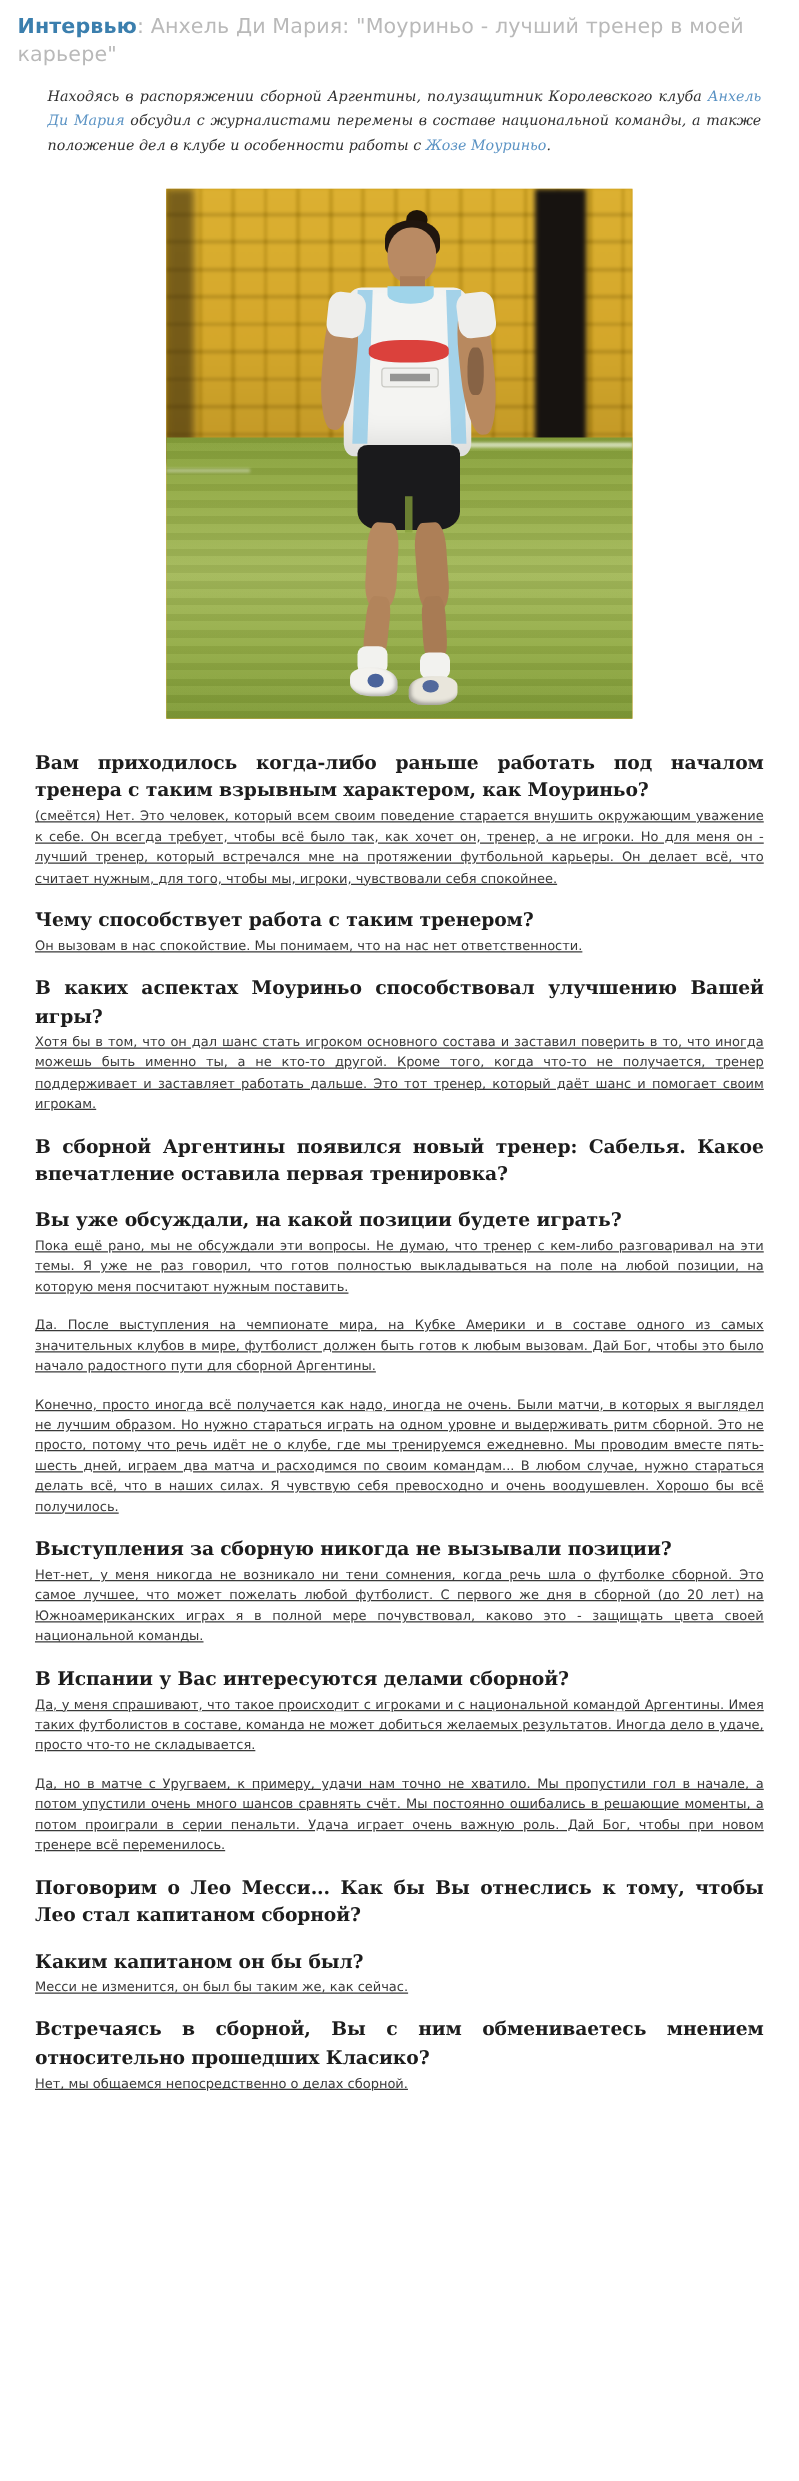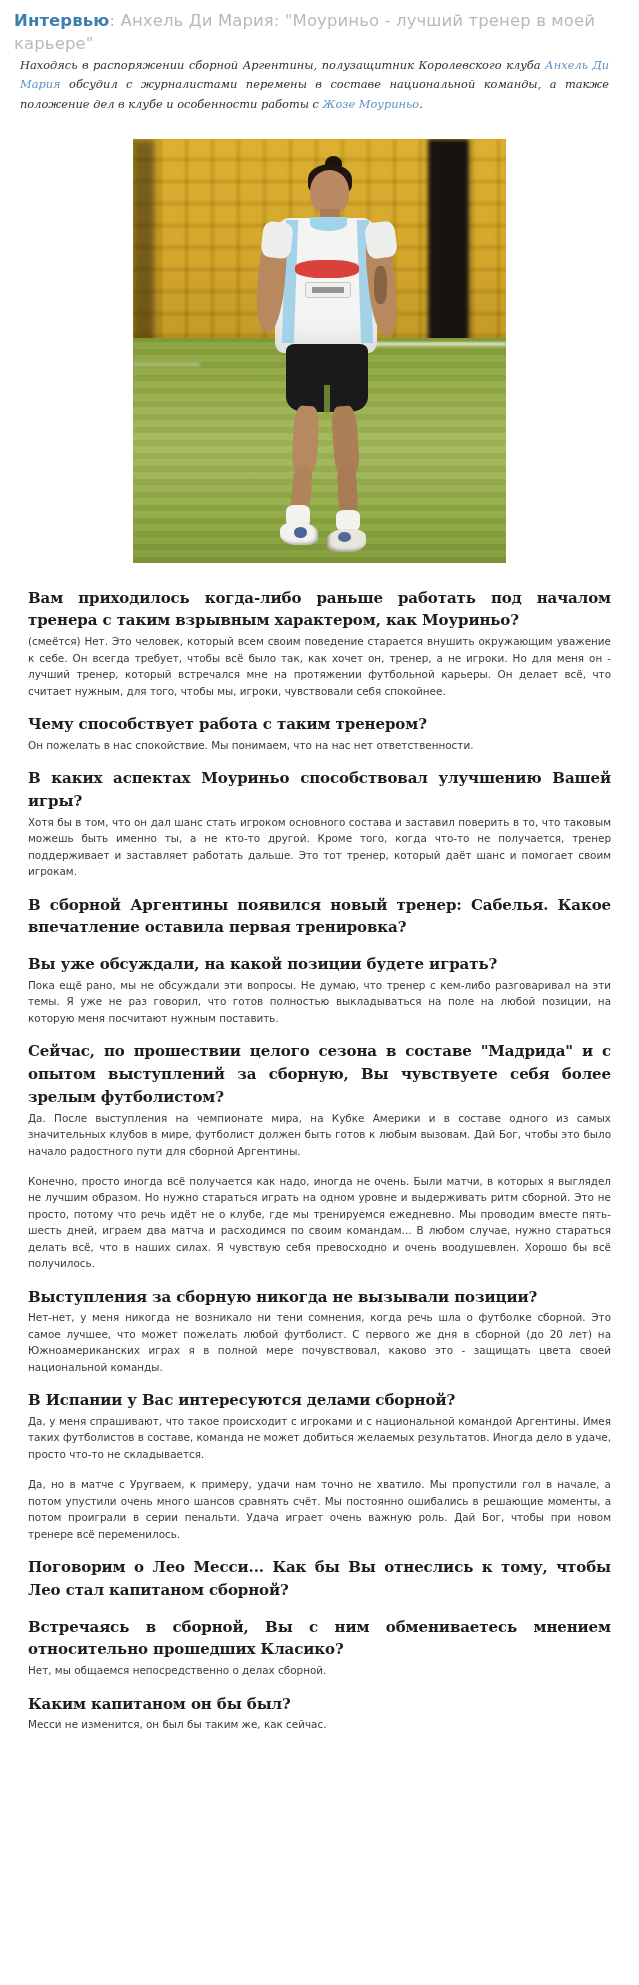--- a/index.html
+++ b/index.html
@@ -38,22 +38,22 @@
     color: #3b7fae;
     font-weight: bold;
   }
   .article-title .kicker-colon {
     color: #b9b9b9;
     font-weight: normal;
   }
 
   
   .lead {
-    margin: 0 0 0 0;
-    padding: 0 30px 0 20px;
+    margin: 12px 0 0 0;
+    padding: 0 30px 0 38px;
     font-family: "DejaVu Serif", serif;
     font-style: italic;
     font-size: 11.4px;
     line-height: 1.72;
     color: #2f2f2f;
     text-align: justify;
   }
   .lead a,
   .lead .link {
     color: #5b93c4;
@@ -337,20 +337,21 @@
     text-align: justify;
     letter-spacing: -0.1px;
   }
   .a {
     margin: 0;
     font-family: "DejaVu Sans", sans-serif;
     font-size: 10.4px;
     line-height: 1.58;
     color: #3a3a3a;
     text-align: justify;
+    text-decoration: underline;
   }
   .tight { margin-bottom: 2px; }
 </style>
 </head>
 <body>
 
 <div class="page">
 
   <h1 class="article-title">
     <span class="kicker">Интервью</span><span class="kicker-colon">:</span><span> Анхель Ди Мария: "Моуриньо - лучший тренер в моей карьере"</span>
@@ -402,39 +403,38 @@
 
   <div class="qa-body">
 
     <div class="qa-block">
       <p class="q">Вам приходилось когда-либо раньше работать под началом тренера с таким взрывным характером, как Моуриньо?</p>
       <p class="a">(смеётся) Нет. Это человек, который всем своим поведение старается внушить окружающим уважение к себе. Он всегда требует, чтобы всё было так, как хочет он, тренер, а не игроки. Но для меня он - лучший тренер, который встречался мне на протяжении футбольной карьеры. Он делает всё, что считает нужным, для того, чтобы мы, игроки, чувствовали себя спокойнее.</p>
     </div>
 
     <div class="qa-block">
       <p class="q">Чему способствует работа с таким тренером?</p>
-      <p class="a">Он пожелать в нас спокойствие. Мы понимаем, что на нас нет ответственности.</p>
+      <p class="a">Он вызовам в нас спокойствие. Мы понимаем, что на нас нет ответственности.</p>
     </div>
 
     <div class="qa-block">
       <p class="q">В каких аспектах Моуриньо способствовал улучшению Вашей игры?</p>
-      <p class="a tight">Хотя бы в том, что он дал шанс стать игроком основного состава и заставил поверить в то, что таковым можешь быть именно ты, а не кто-то другой. Кроме того, когда что-то не получается, тренер поддерживает и заставляет работать дальше. Это тот тренер, который даёт шанс и помогает своим игрокам.</p>
+      <p class="a tight">Хотя бы в том, что он дал шанс стать игроком основного состава и заставил поверить в то, что иногда можешь быть именно ты, а не кто-то другой. Кроме того, когда что-то не получается, тренер поддерживает и заставляет работать дальше. Это тот тренер, который даёт шанс и помогает своим игрокам.</p>
     </div>
 
     <div class="qa-block">
       <p class="q">В сборной Аргентины появился новый тренер: Сабелья. Какое впечатление оставила первая тренировка?</p>
     </div>
 
     <div class="qa-block">
       <p class="q">Вы уже обсуждали, на какой позиции будете играть?</p>
       <p class="a">Пока ещё рано, мы не обсуждали эти вопросы. Не думаю, что тренер с кем-либо разговаривал на эти темы. Я уже не раз говорил, что готов полностью выкладываться на поле на любой позиции, на которую меня посчитают нужным поставить.</p>
     </div>
 
     <div class="qa-block">
-      <p class="q">Сейчас, по прошествии целого сезона в составе "Мадрида" и с опытом выступлений за сборную, Вы чувствуете себя более зрелым футболистом?</p>
       <p class="a">Да. После выступления на чемпионате мира, на Кубке Америки и в составе одного из самых значительных клубов в мире, футболист должен быть готов к любым вызовам. Дай Бог, чтобы это было начало радостного пути для сборной Аргентины.</p>
     </div>
 
     <div class="qa-block">
       <p class="a">Конечно, просто иногда всё получается как надо, иногда не очень. Были матчи, в которых я выглядел не лучшим образом. Но нужно стараться играть на одном уровне и выдерживать ритм сборной. Это не просто, потому что речь идёт не о клубе, где мы тренируемся ежедневно. Мы проводим вместе пять-шесть дней, играем два матча и расходимся по своим командам... В любом случае, нужно стараться делать всё, что в наших силах. Я чувствую себя превосходно и очень воодушевлен. Хорошо бы всё получилось.</p>
     </div>
 
     <div class="qa-block">
       <p class="q">Выступления за сборную никогда не вызывали позиции?</p>
       <p class="a">Нет-нет, у меня никогда не возникало ни тени сомнения, когда речь шла о футболке сборной. Это самое лучшее, что может пожелать любой футболист. С первого же дня в сборной (до 20 лет) на Южноамериканских играх я в полной мере почувствовал, каково это - защищать цвета своей национальной команды.</p>
@@ -450,23 +450,23 @@
 
     <div class="qa-block">
       <p class="a">Да, но в матче с Уругваем, к примеру, удачи нам точно не хватило. Мы пропустили гол в начале, а потом упустили очень много шансов сравнять счёт. Мы постоянно ошибались в решающие моменты, а потом проиграли в серии пенальти. Удача играет очень важную роль. Дай Бог, чтобы при новом тренере всё переменилось.</p>
     </div>
 
     <div class="qa-block">
       <p class="q">Поговорим о Лео Месси... Как бы Вы отнеслись к тому, чтобы Лео стал капитаном сборной?</p>
     </div>
 
     <div class="qa-block">
+      <p class="q">Каким капитаном он бы был?</p>
+      <p class="a">Месси не изменится, он был бы таким же, как сейчас.</p>
+    </div>
+
+    <div class="qa-block">
       <p class="q">Встречаясь в сборной, Вы с ним обмениваетесь мнением относительно прошедших Класико?</p>
       <p class="a">Нет, мы общаемся непосредственно о делах сборной.</p>
     </div>
 
-    <div class="qa-block">
-      <p class="q">Каким капитаном он бы был?</p>
-      <p class="a">Месси не изменится, он был бы таким же, как сейчас.</p>
-    </div>
-
   </div>
 </div>
 
 </body></html>

